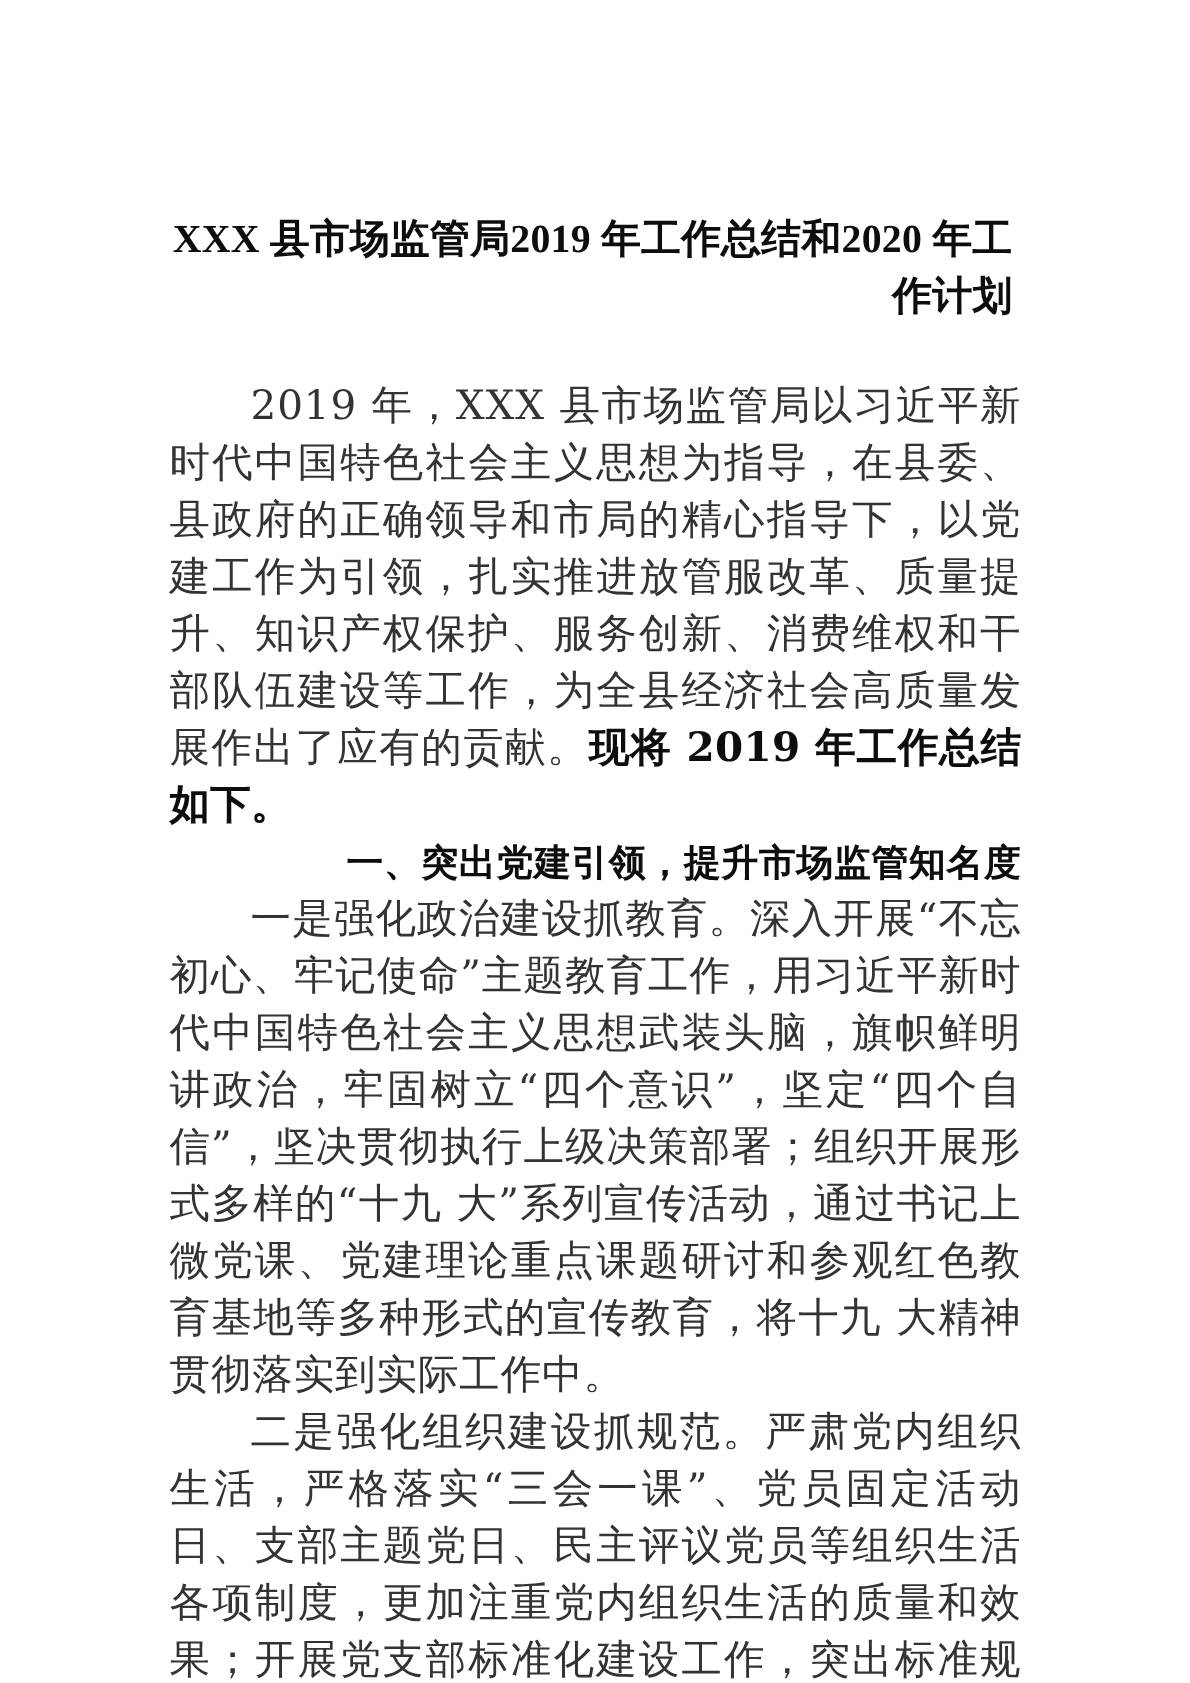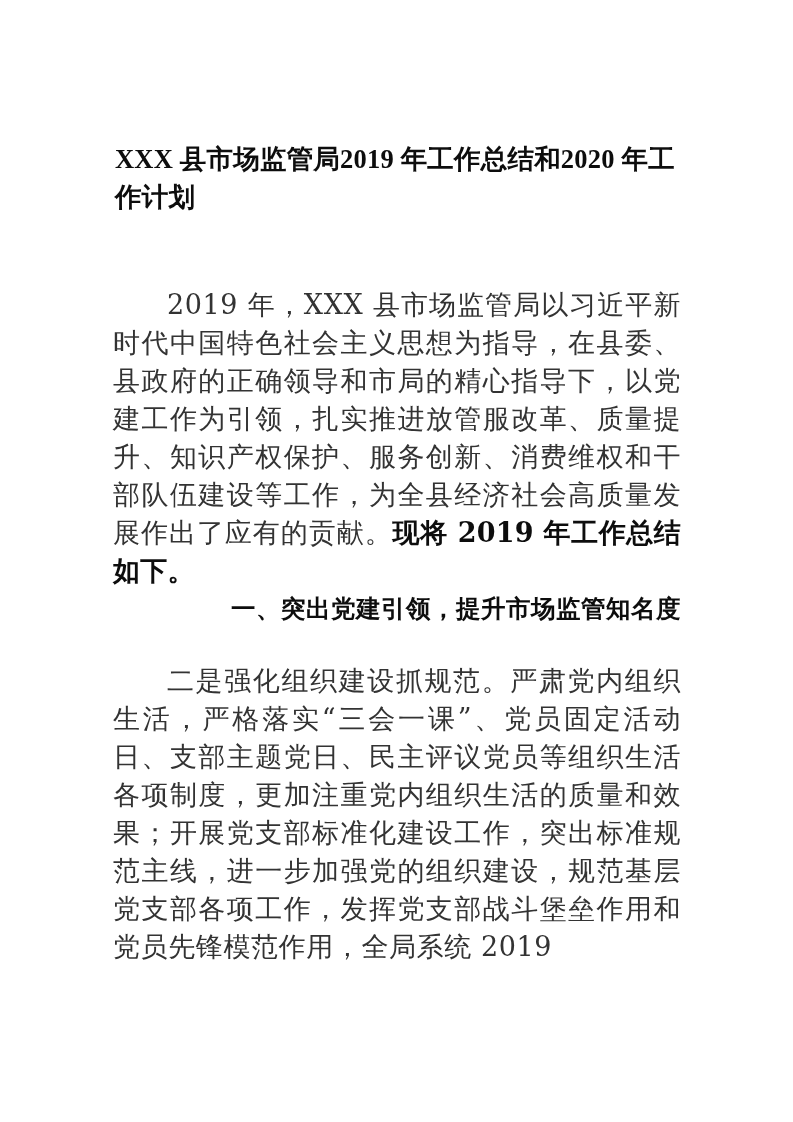--- a/index.html
+++ b/index.html
@@ -31,21 +31,21 @@
     left: 113px;
     top: 140px;
     width: 568px;
   }
 
   .doc-title {
     font-family: "Liberation Serif", "DejaVu Serif", serif;
     font-weight: 700;
     font-size: 26.5px;
     line-height: 38px;
-    text-align: left;
+    text-align: right;
     letter-spacing: 0.2px;
     color: #0d0d0d;
     margin: 0 4px 0 0;
     padding: 0 2px;
   }
 
   
   .title-gap { height: 36px; }
 
   .para {
@@ -59,21 +59,20 @@
     color: #2b2b2b;
     letter-spacing: 0.6px;
     font-weight: 400;
   }
 
   
   .fs {
     font-family: "DejaVu Serif", "Liberation Serif", serif;
     font-weight: 400;
     color: #333333;
-    margin-top: 34px;
   }
 
   .para .bold-run {
     font-weight: 700;
     color: #0d0d0d;
     letter-spacing: 0.2px;
   }
 
   .heading {
     font-family: "DejaVu Sans", "Liberation Sans", sans-serif;
@@ -95,18 +94,19 @@
   <div class="content">
 
     <h1 class="doc-title">XXX 县市场监管局2019 年工作总结和2020 年工作计划</h1>
 
     <div class="title-gap"></div>
 
     <p class="para fs"><span>2019 年，XXX 县市场监管局以习近平新时代中国特色社会主义思想为指导，在县委、县政府的正确领导和市局的精心指导下，以党建工作为引领，扎实推进放管服改革、质量提升、知识产权保护、服务创新、消费维权和干部队伍建设等工作，为全县经济社会高质量发展作出了应有的贡献。</span><span class="bold-run">现将 2019 年工作总结如下。</span></p>
 
     <h2 class="heading">一、突出党建引领，提升市场监管知名度</h2>
 
+    <p class="para fs">一是强化政治建设抓教育。深入开展“不忘初心、牢记使命”主题教育工作，用习近平新时代中国特色社会主义思想武装头脑，旗帜鲜明讲政治，牢固树立“四个意识”，坚定“四个自信”，坚决贯彻执行上级决策部署；组织开展形式多样的“十九 大”系列宣传活动，通过书记上微党课、党建理论重点课题研讨和参观红色教育基地等多种形式的宣传教育，将十九 大精神贯彻落实到实际工作中。</p>
 
     <p class="para fs">二是强化组织建设抓规范。严肃党内组织生活，严格落实“三会一课”、党员固定活动日、支部主题党日、民主评议党员等组织生活各项制度，更加注重党内组织生活的质量和效果；开展党支部标准化建设工作，突出标准规范主线，进一步加强党的组织建设，规范基层党支部各项工作，发挥党支部战斗堡垒作用和党员先锋模范作用，全局系统 2019</p>
 
   </div>
 
 </div>
 
 </body></html>

